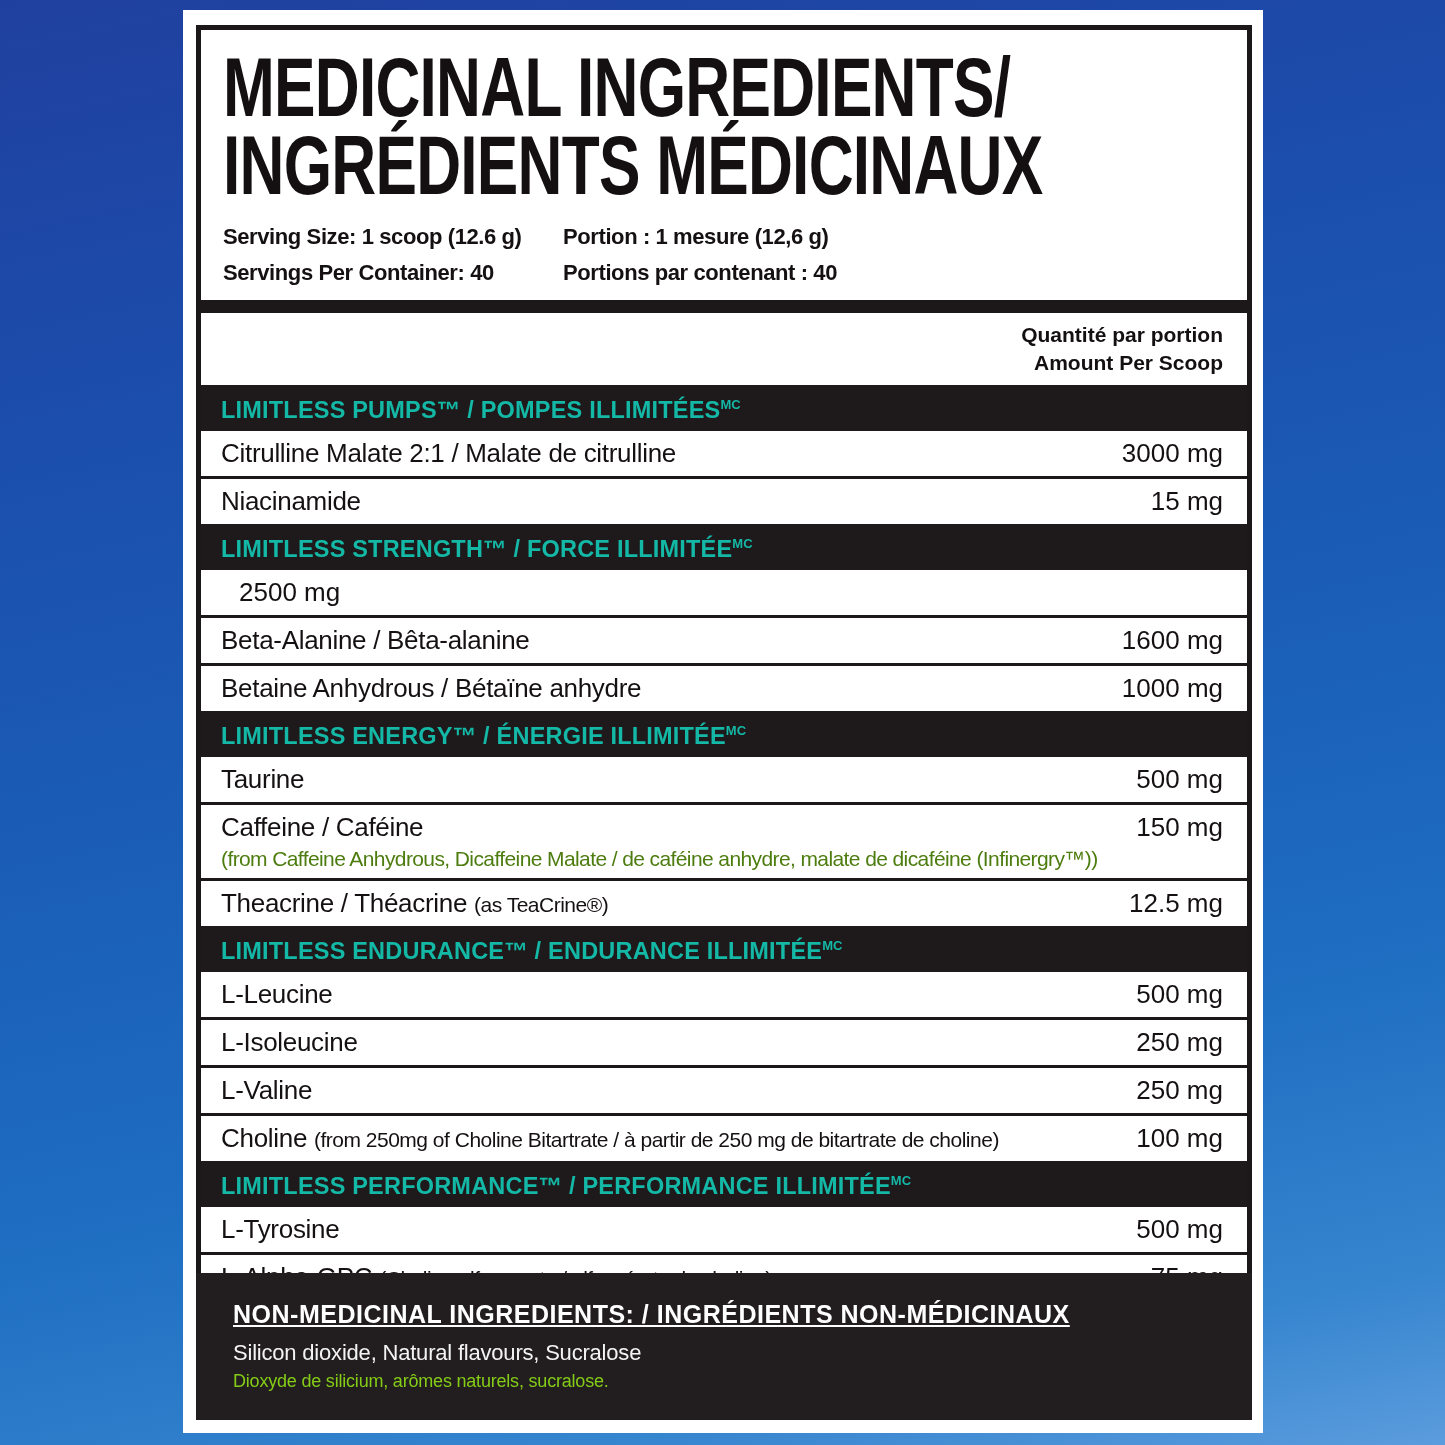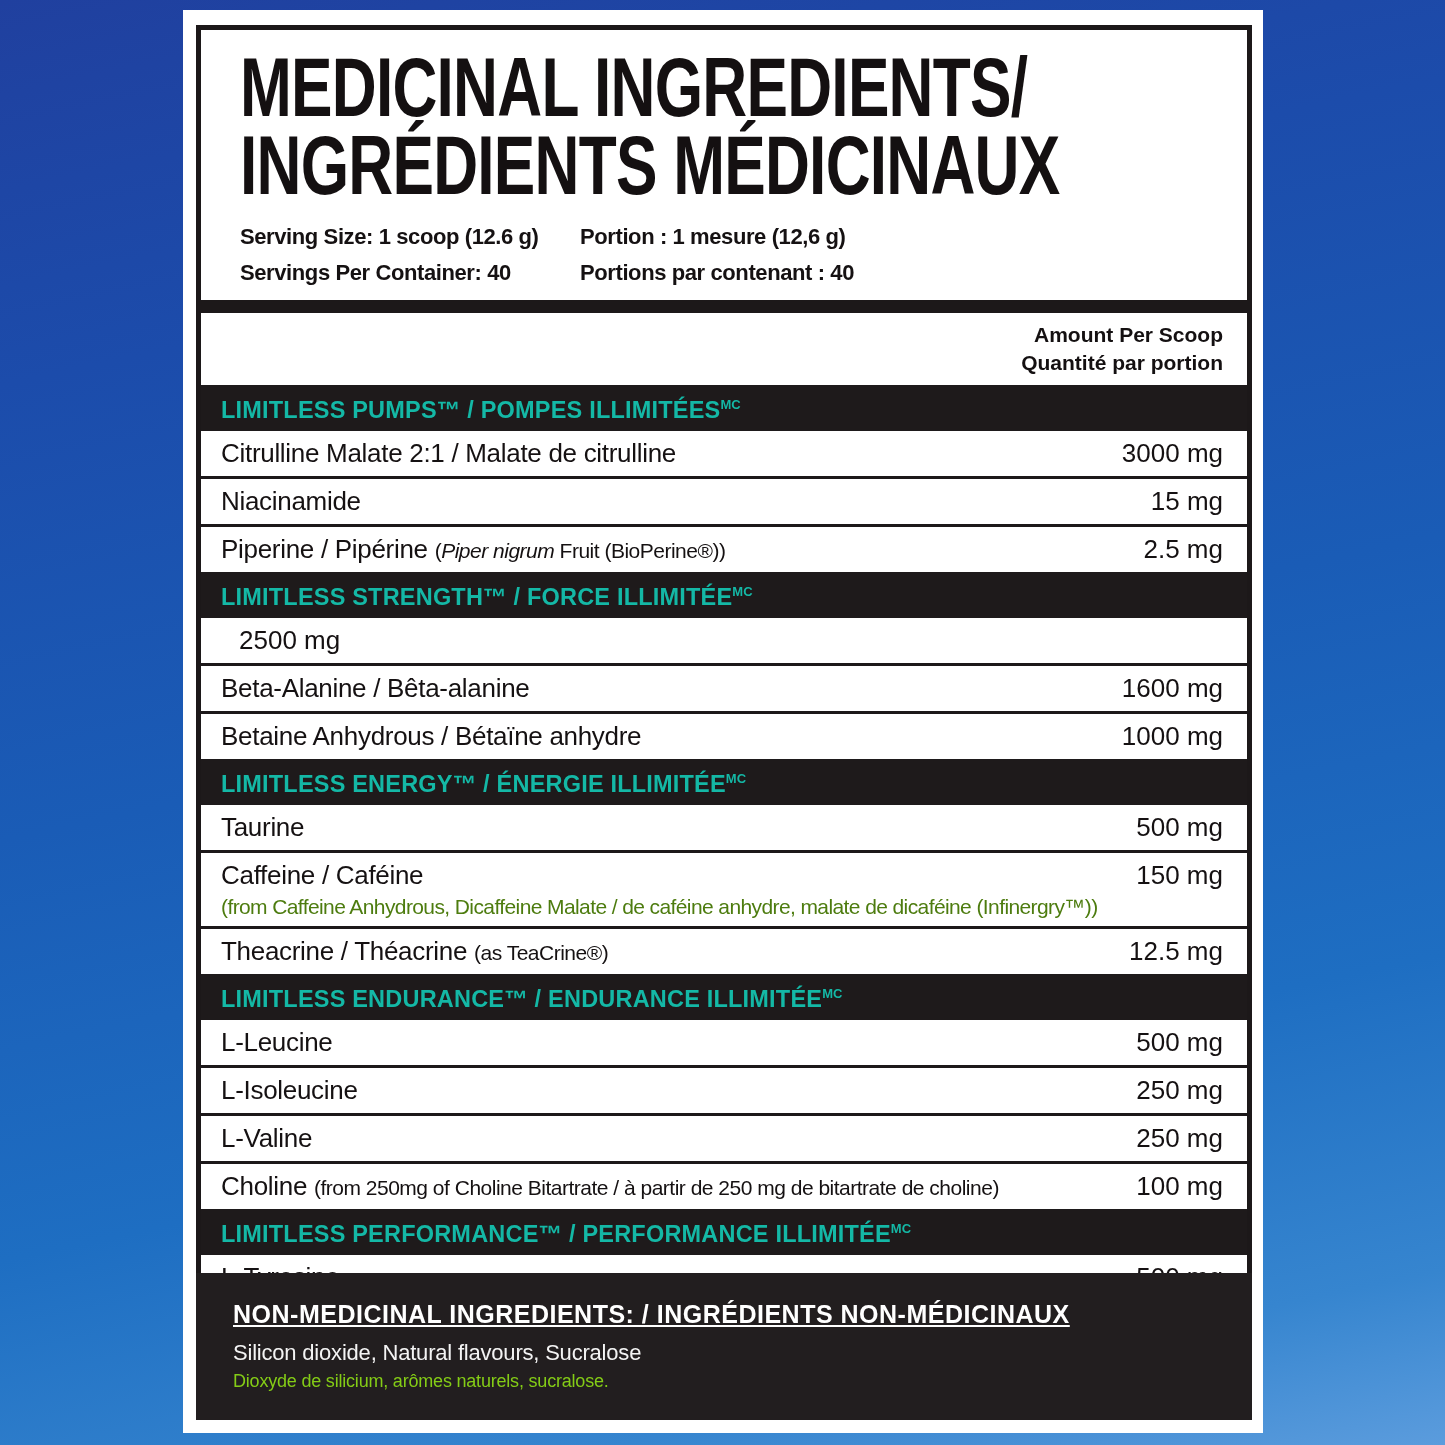--- a/index.html
+++ b/index.html
@@ -10,21 +10,21 @@
   }
   .label-card{
     position:absolute;left:183px;top:10px;width:1080px;height:1423px;
     background:#ffffff;
   }
   .facts-table{
     position:absolute;left:13px;top:15px;width:1056px;
     border:5px solid #1c1819;background:#ffffff;box-sizing:border-box;
     color:#151112;
   }
-  .title-block{padding:18px 20px 14px 39px;}
+  .title-block{padding:18px 20px 14px 22px;}
   .title{
     font-weight:bold;font-size:84px;line-height:0.93;letter-spacing:-1px;
     transform:scaleX(0.74);transform-origin:left top;white-space:nowrap;
     color:#141011;
   }
   .serving-grid{
     margin-top:20px;display:grid;grid-template-columns:340px auto;
     row-gap:10px;font-weight:bold;font-size:22px;letter-spacing:-0.4px;
     white-space:nowrap;
   }
@@ -71,42 +71,36 @@
         <span>Serving Size: 1 scoop (12.6 g)</span>
         <span>Portion : 1 mesure (12,6 g)</span>
         <span>Servings Per Container: 40</span>
         <span>Portions par contenant : 40</span>
       </div>
     </div>
 
     <div class="thick-divider"></div>
 
     <div class="amount-header">
+      <div>Quantité par portion</div>
       <div>Amount Per Scoop</div>
-      <div>Quantité par portion</div>
     </div>
 
     <div id="sections-root">
         <div class="band">LIMITLESS PUMPS™ / POMPES ILLIMITÉES<sup>MC</sup></div>
         <div class="row">
           <div class="row-main">
             <span class="row-name"><span>Citrulline Malate 2:1 / Malate de citrulline</span></span>
             <span class="row-amount">3000 mg</span>
           </div>
         </div>
         <div class="row">
           <div class="row-main">
             <span class="row-name"><span>Niacinamide</span></span>
             <span class="row-amount">15 mg</span>
-          </div>
-        </div>
-        <div class="row">
-          <div class="row-main">
-            <span class="row-name"><span>Piperine / Pipérine  </span><span class="detail">(</span><span class="detail-italic">Piper nigrum</span><span class="detail"> Fruit  (BioPerine®))</span></span>
-            <span class="row-amount">2.5 mg</span>
           </div>
         </div>
         <div class="band">LIMITLESS STRENGTH™ / FORCE ILLIMITÉE<sup>MC</sup></div>
         <div class="row">
           <div class="row-main">
             <span class="row-amount">2500 mg</span>
           </div>
         </div>
         <div class="row">
           <div class="row-main">

